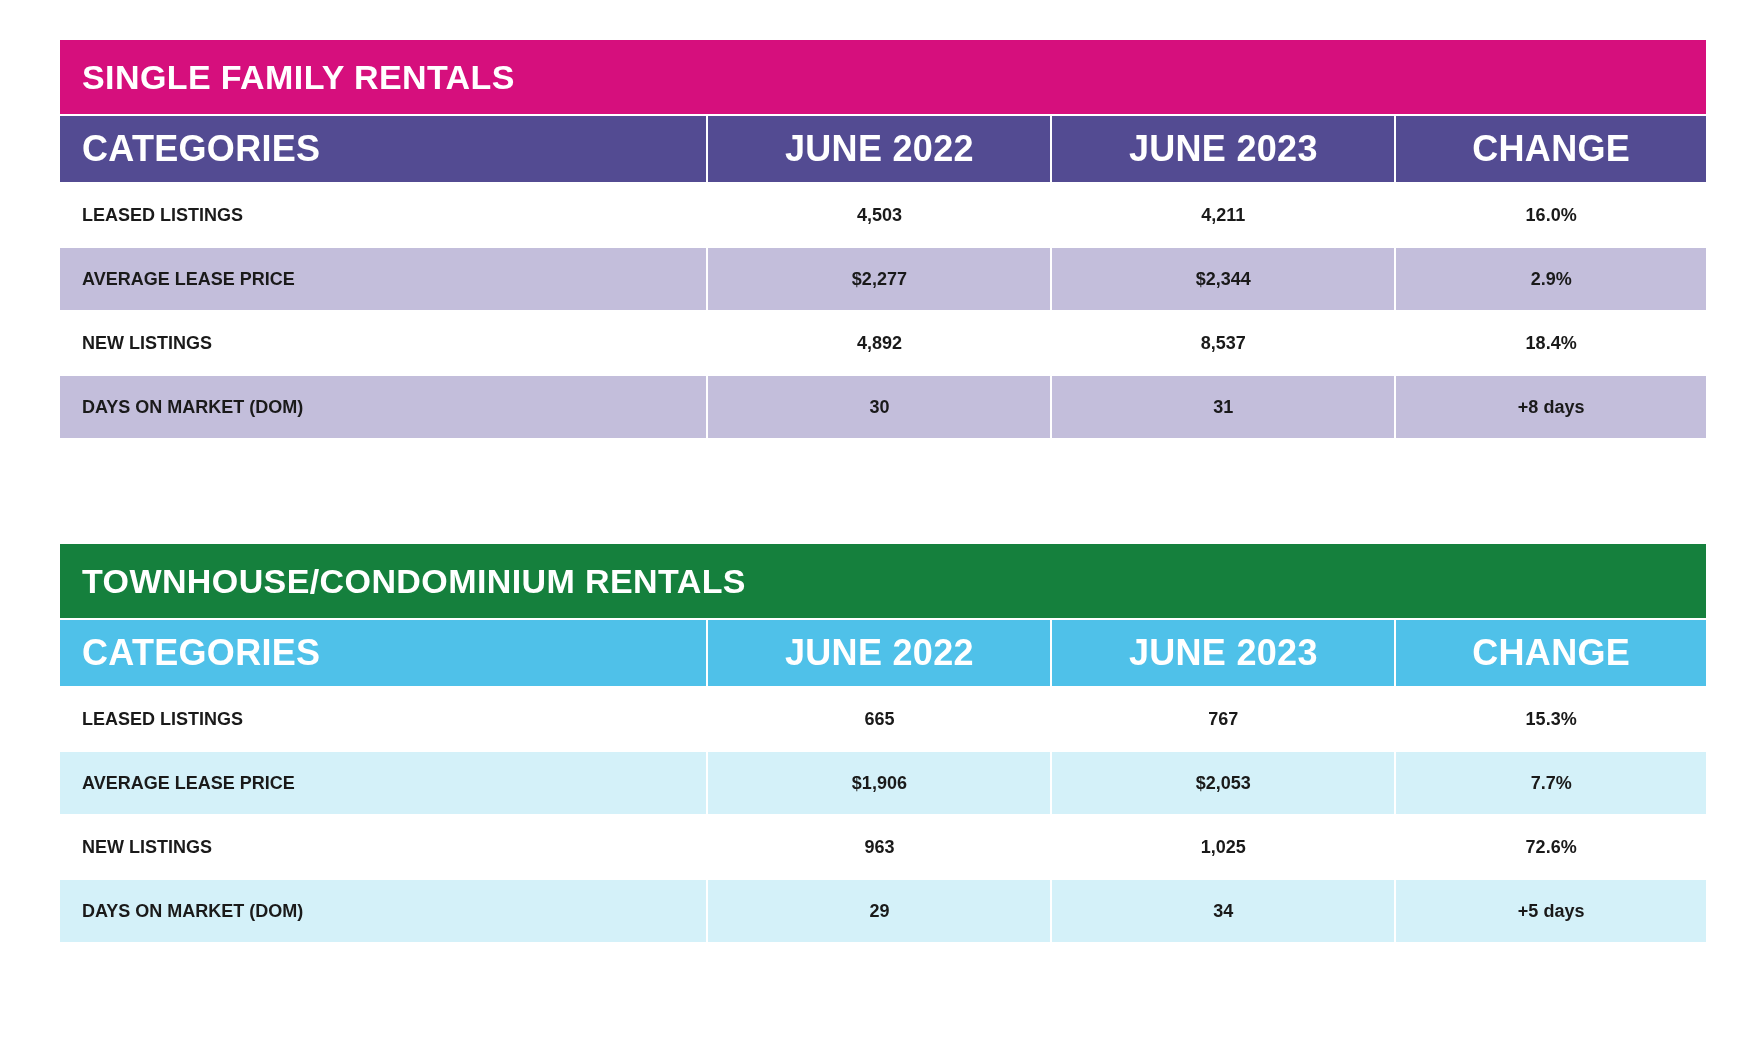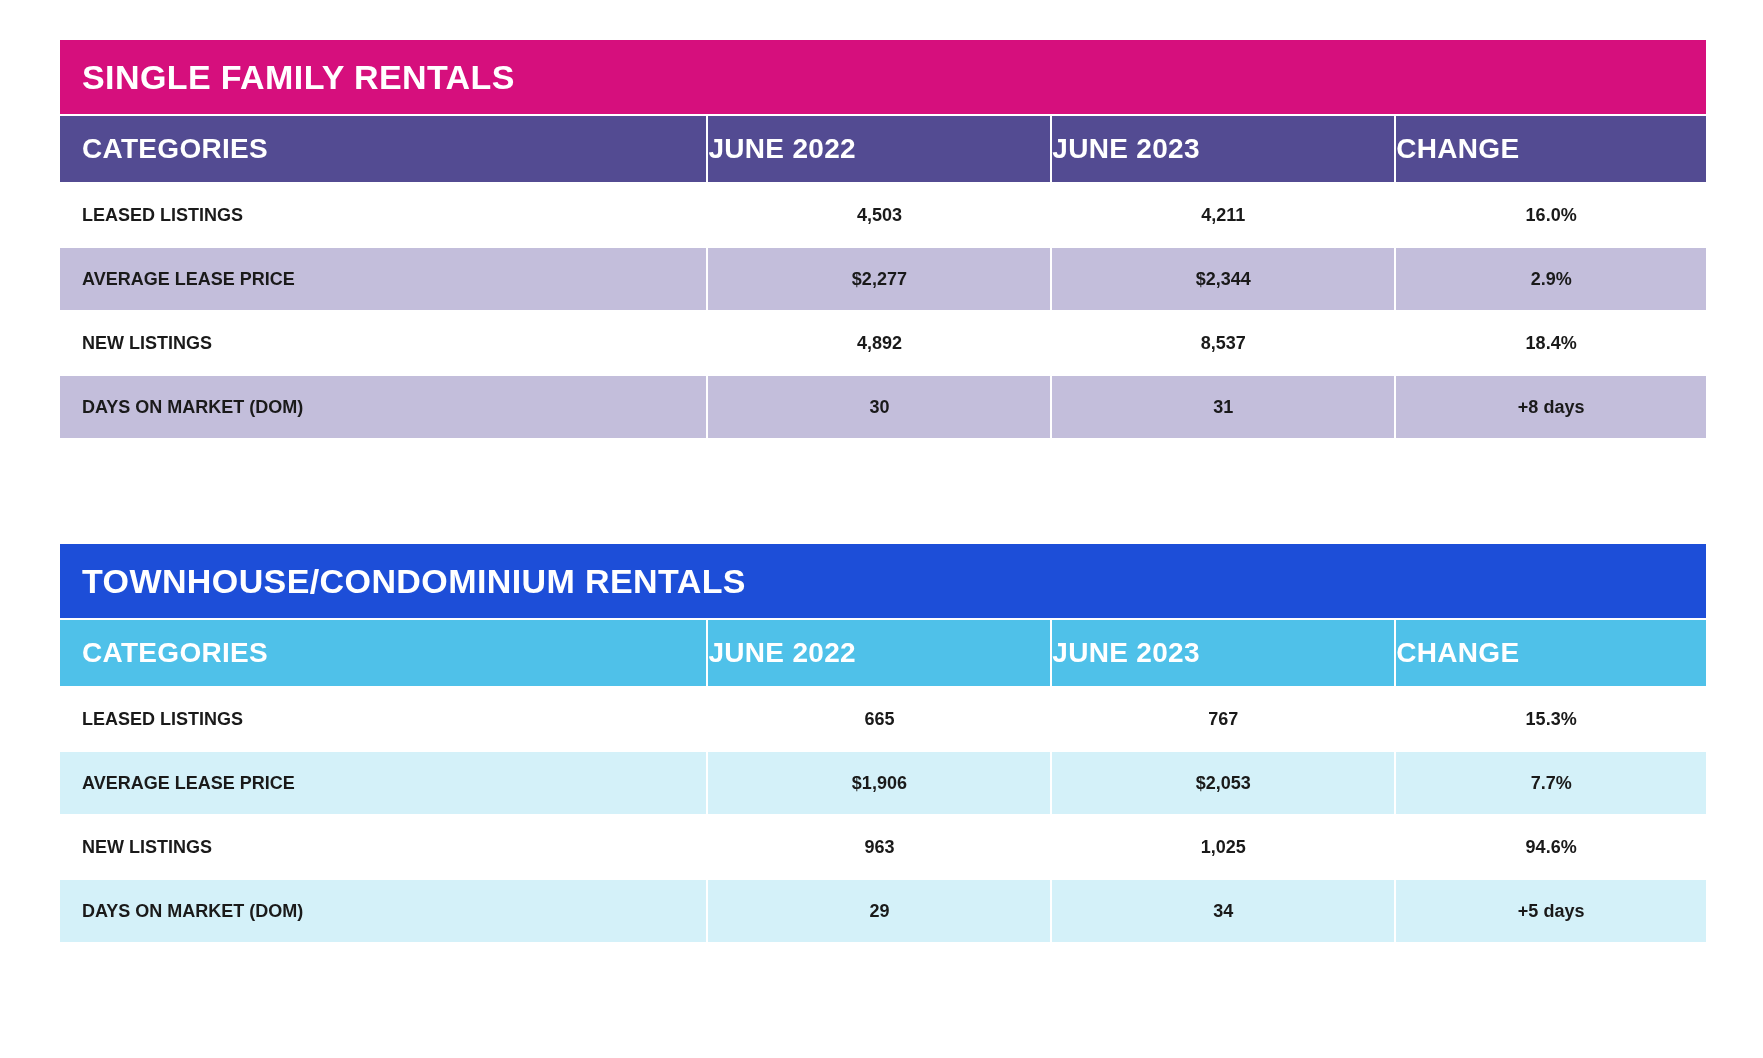--- a/index.html
+++ b/index.html
@@ -55,33 +55,33 @@
     font-size: 34px;
     font-weight: bold;
     letter-spacing: 0.4px;
     vertical-align: middle;
   }
 
   
   .header-row th {
     height: 66px;
     color: #ffffff;
-    font-size: 28px;
+    font-size: 36px;
     font-weight: bold;
     letter-spacing: 0.3px;
     vertical-align: middle;
   }
 
   .header-row th.cat {
     text-align: left;
     padding-left: 22px !important;
   }
 
   .header-row th.num {
-    text-align: left;
+    text-align: center;
   }
 
   
   .data-row td {
     height: 62px;
     font-size: 18px;
     font-weight: bold;
     color: #1a1a1a;
     vertical-align: middle;
   }
@@ -103,21 +103,21 @@
   col.c-ch  { width: 17.4%; }
 
   
   .sf .title-cell { background: #d60f7d; }
   .sf .header-row th { background: #534b92; }
   .sf .row-odd td { background: #ffffff; }
   .sf .row-even td { background: #c3bedb; }
   .sf table.stat-table { border: 2px solid #b9b4d2; }
 
   
-  .th .title-cell { background: #1d4ed8; }
+  .th .title-cell { background: #15803d; }
   .th .header-row th { background: #4fc1e9; }
   .th .row-odd td { background: #ffffff; }
   .th .row-even td { background: #d4f1f9; }
   .th table.stat-table { border: 2px solid #cfe9f2; }
 </style>
 </head>
 <body>
 
 <div class="page">
 
@@ -194,21 +194,21 @@
         <tr class="data-row row-even">
           <td class="label">AVERAGE LEASE PRICE</td>
           <td class="value">$1,906</td>
           <td class="value">$2,053</td>
           <td class="value">7.7%</td>
         </tr>
         <tr class="data-row row-odd">
           <td class="label">NEW LISTINGS</td>
           <td class="value">963</td>
           <td class="value">1,025</td>
-          <td class="value">94.6%</td>
+          <td class="value">72.6%</td>
         </tr>
         <tr class="data-row row-even">
           <td class="label">DAYS ON MARKET (DOM)</td>
           <td class="value">29</td>
           <td class="value">34</td>
           <td class="value">+5 days</td>
         </tr>
       </tbody>
     </table>
   </div>

